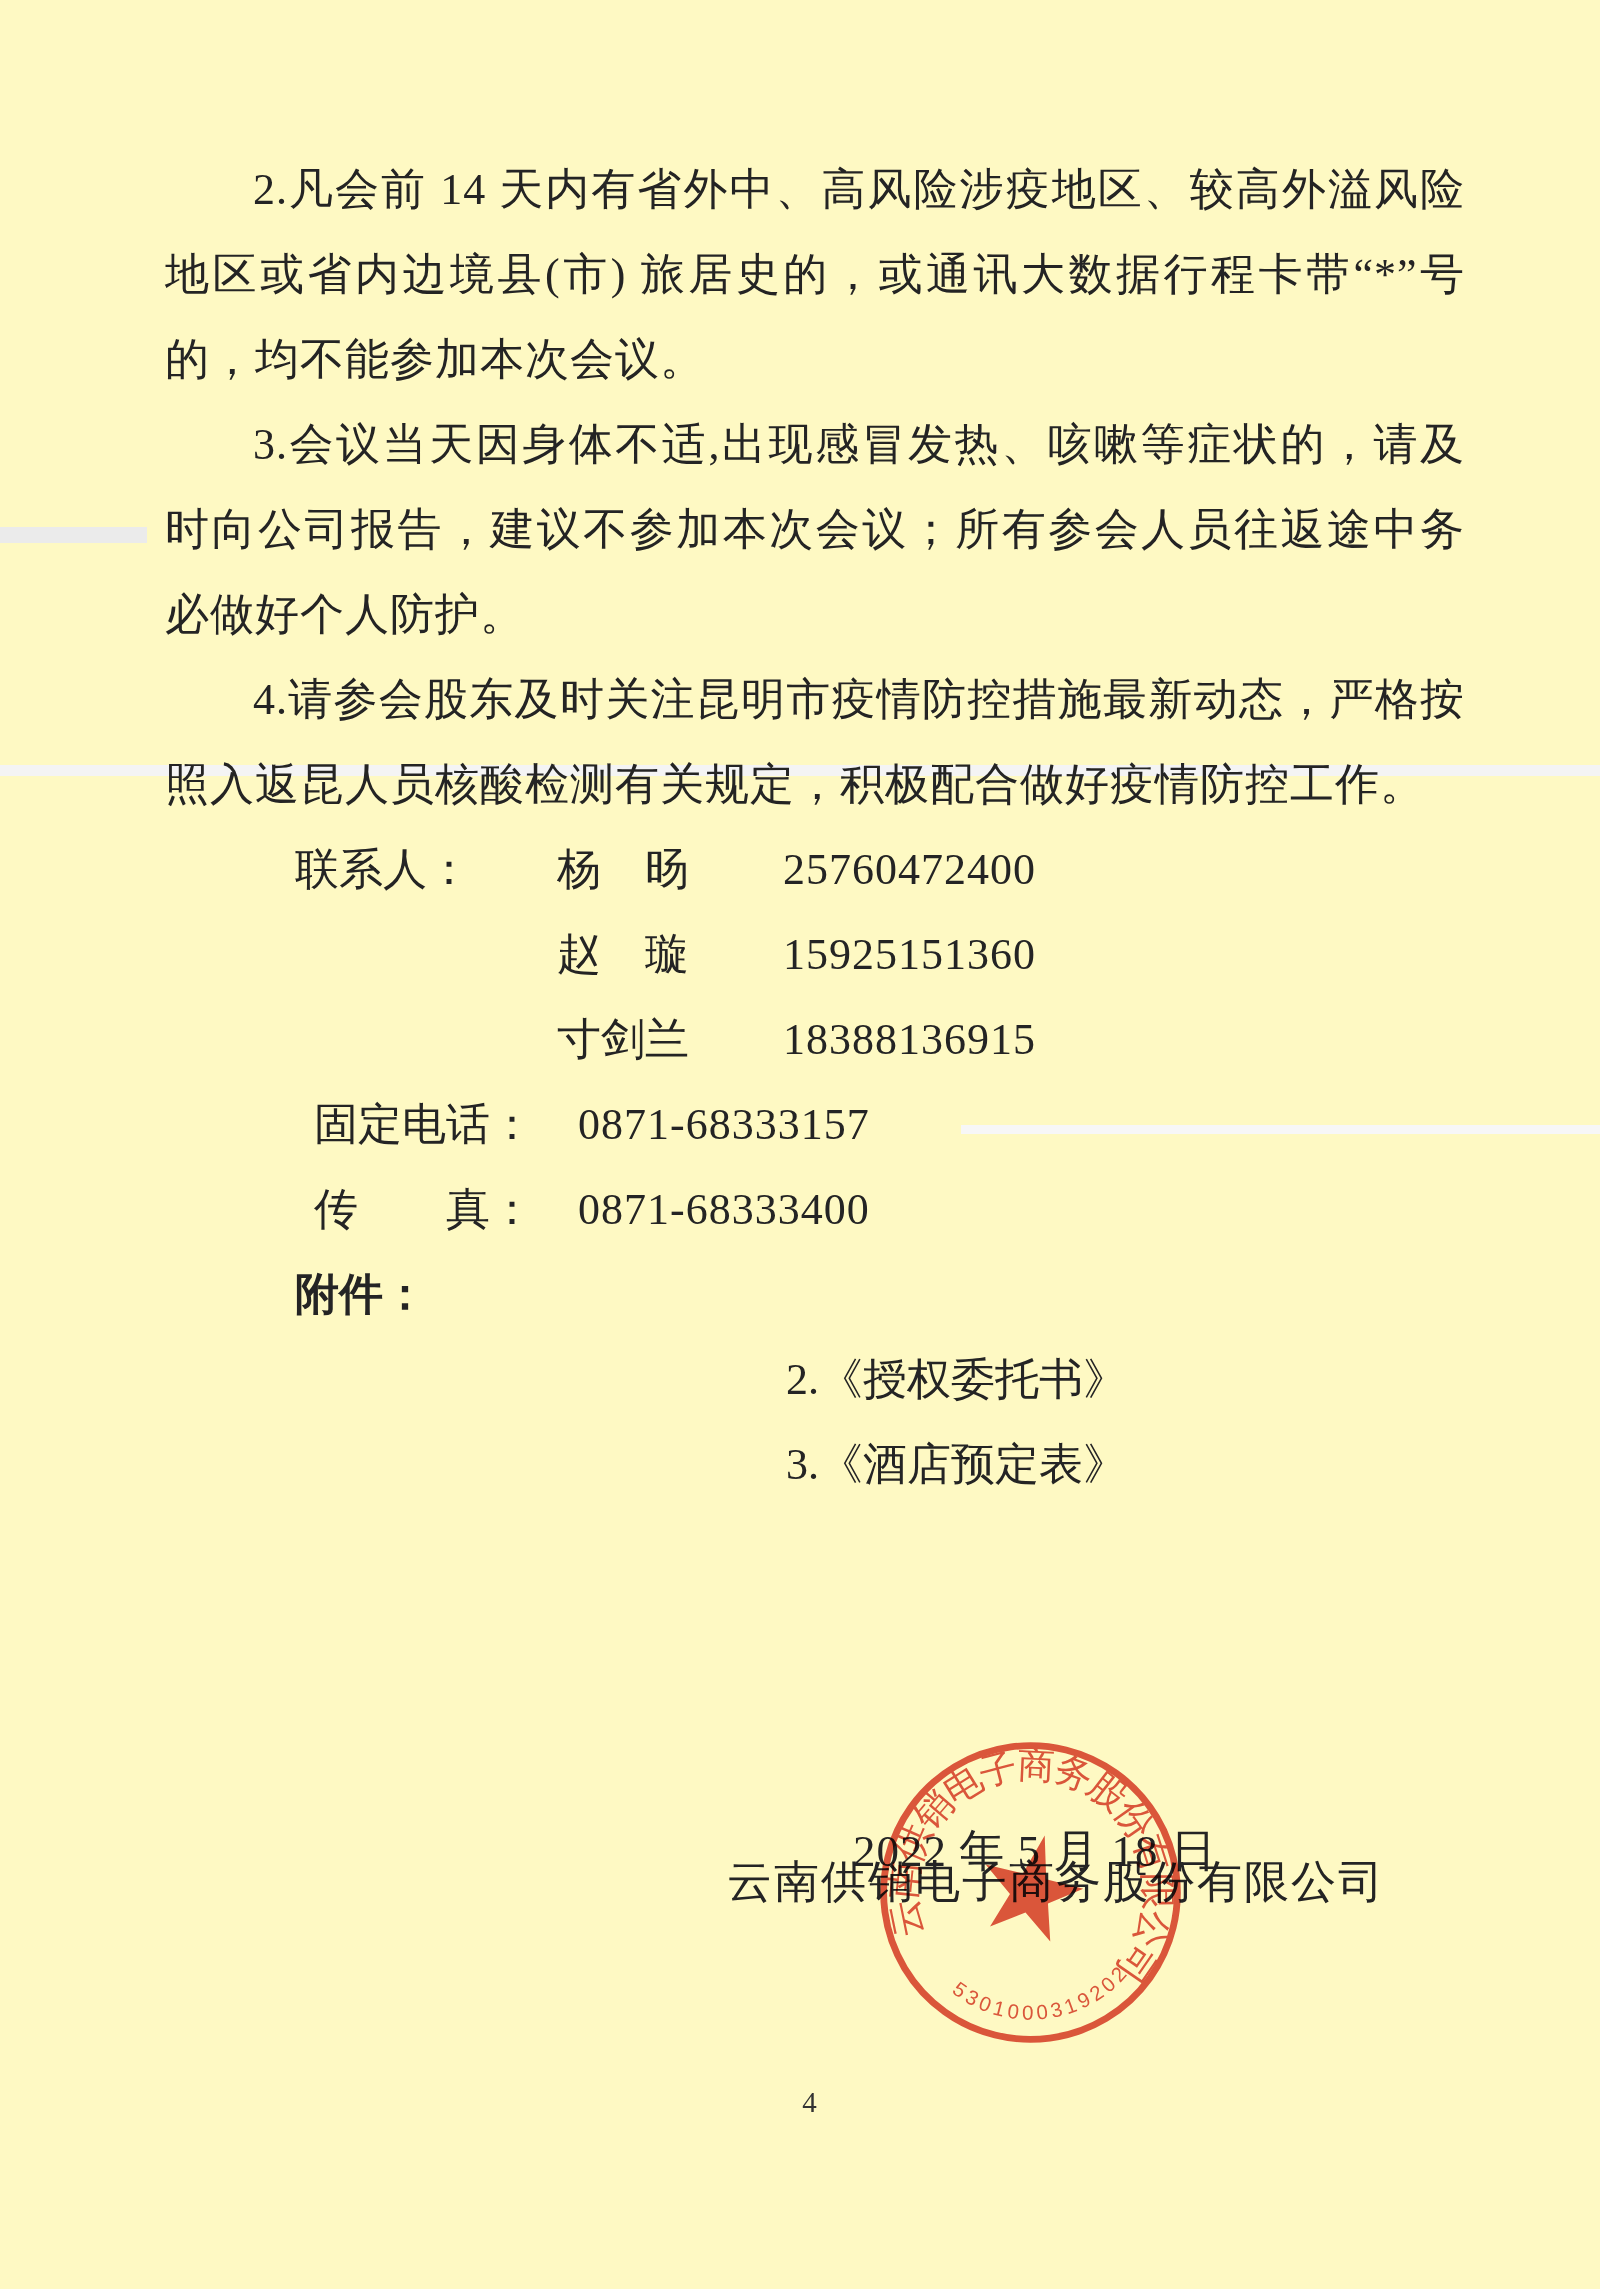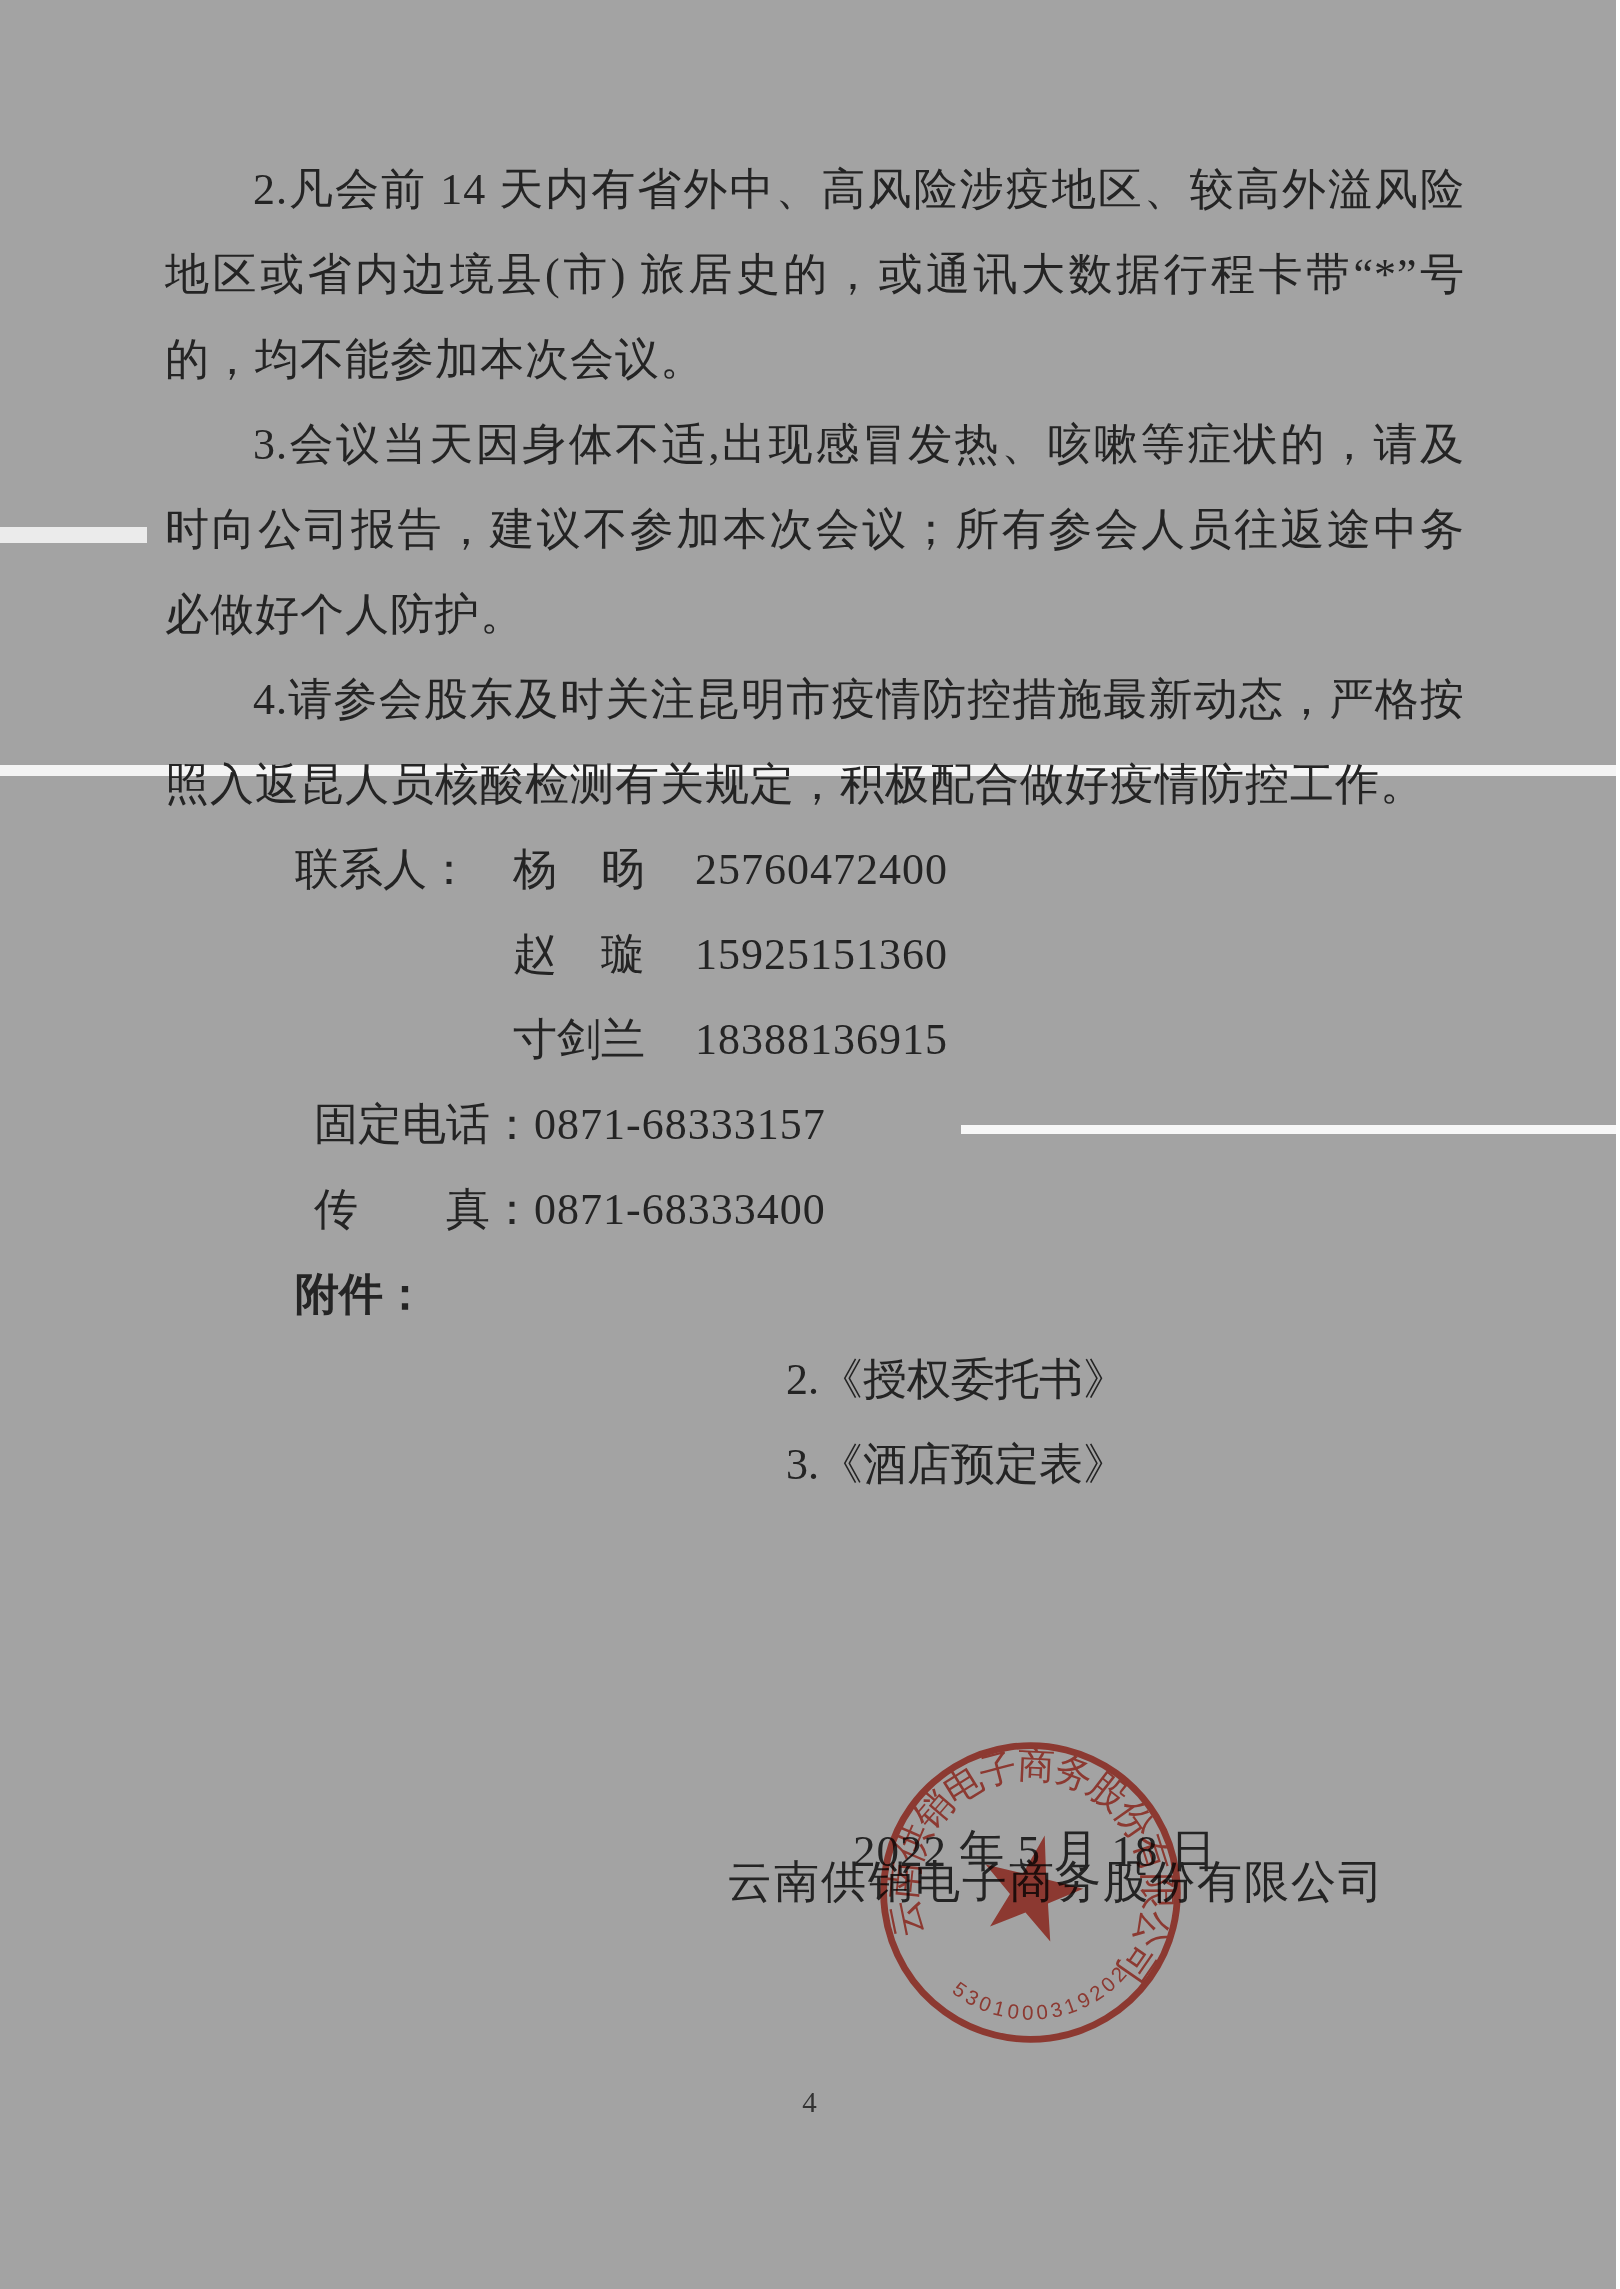--- a/index.html
+++ b/index.html
@@ -1,40 +1,39 @@
 <!DOCTYPE html>
 <html><head>
 <meta charset="utf-8">
 <style>
   html, body { margin: 0; padding: 0; background: #ffffff; }
   .page {
     position: relative;
     width: 1600px;
     height: 2290px;
-    background: #a3a3a3;
+    background: #fef9c3;
     overflow: hidden;
     font-family: "Liberation Serif", "DejaVu Serif", serif;
     color: #242424;
-    padding-left: 16px;
   }
   .content {
     position: absolute;
     left: 165px;
     top: 147px;
     width: 1300px;
     font-size: 44px;
     line-height: 85px;
     text-align: justify;
   }
   .content p {
     margin: 0;
     text-indent: 88px;
     letter-spacing: 1px;
   }
-  .row { display: flex; padding-left: 130px; text-align: left; }
+  .row { display: flex; padding-left: 130px; text-align: left; gap: 44px; }
   .lab  { width: 218px; white-space: pre; }
   .nm   { width: 182px; white-space: pre; }
   .ph   { letter-spacing: 1px; }
   .lab2 { width: 239px; white-space: pre; text-align: right; }
   .att-label { font-weight: bold; width: 153px; white-space: pre; }
   .att-first { display: flex; padding-left: 130px; text-align: left; }
   .att-rest  { padding-left: 283px; text-align: center; }
 
   .sig-company {
     position: absolute;

